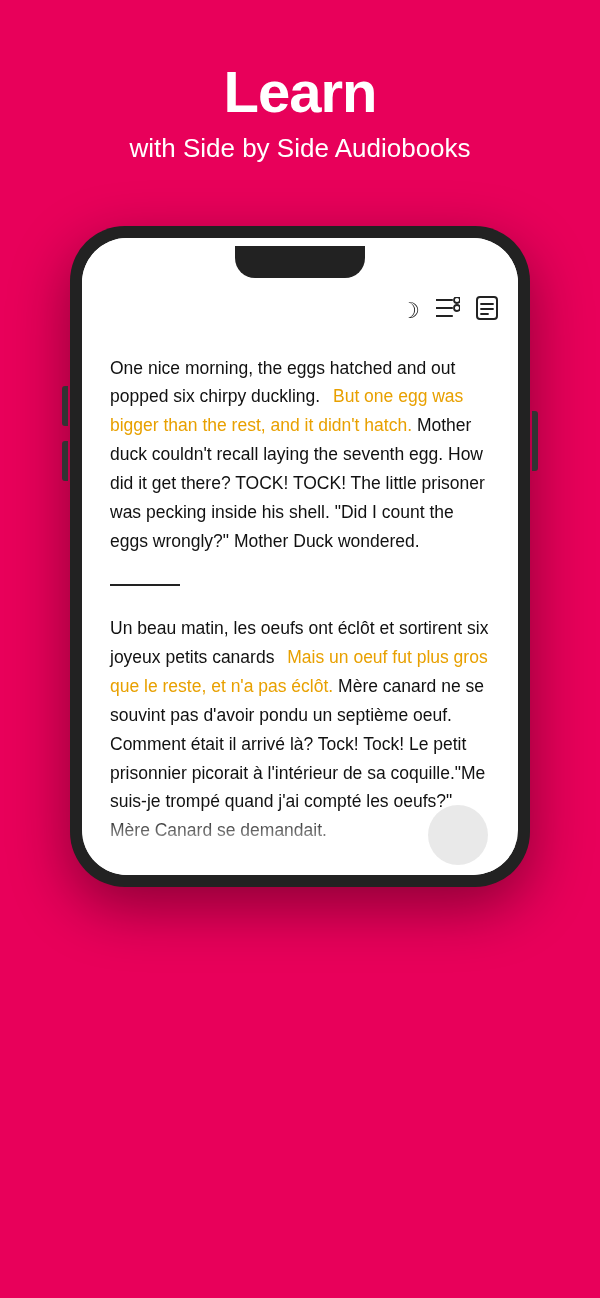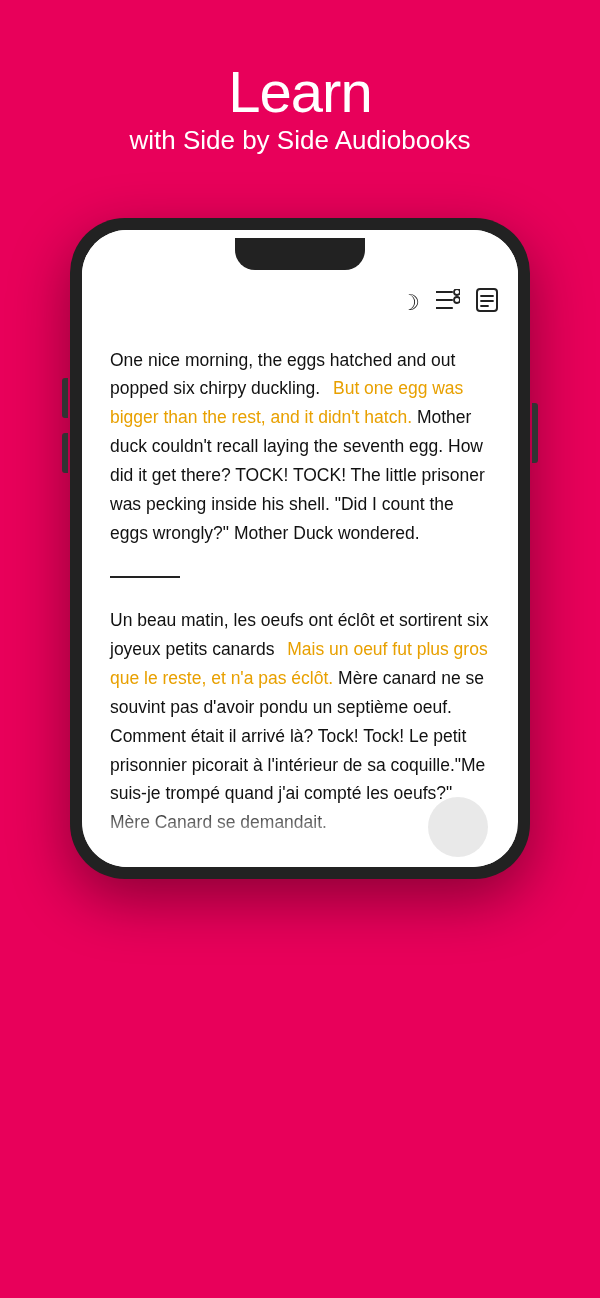--- a/index.html
+++ b/index.html
@@ -12,39 +12,39 @@
       overflow-x: hidden;
     }
 
     .hero-section {
       text-align: center;
       padding: 60px 40px 30px 40px;
     }
 
     .hero-title-learn {
       font-size: 58px;
-      font-weight: 400;
+      font-weight: 700;
       color: #ffffff;
       line-height: 1.1;
       letter-spacing: -1px;
     }
 
     .hero-title-languages {
       font-size: 52px;
       font-weight: 900;
       color: #ffffff;
       line-height: 1.1;
       letter-spacing: -1px;
     }
 
     .hero-subtitle {
       font-size: 26px;
       font-weight: 500;
       color: #ffffff;
-      margin-top: 0;
+      margin-top: 8px;
       line-height: 1.3;
     }
 
     .phone-wrapper {
       display: flex;
       justify-content: center;
       padding: 30px 20px 0 20px;
     }
 
     .phone-frame {

